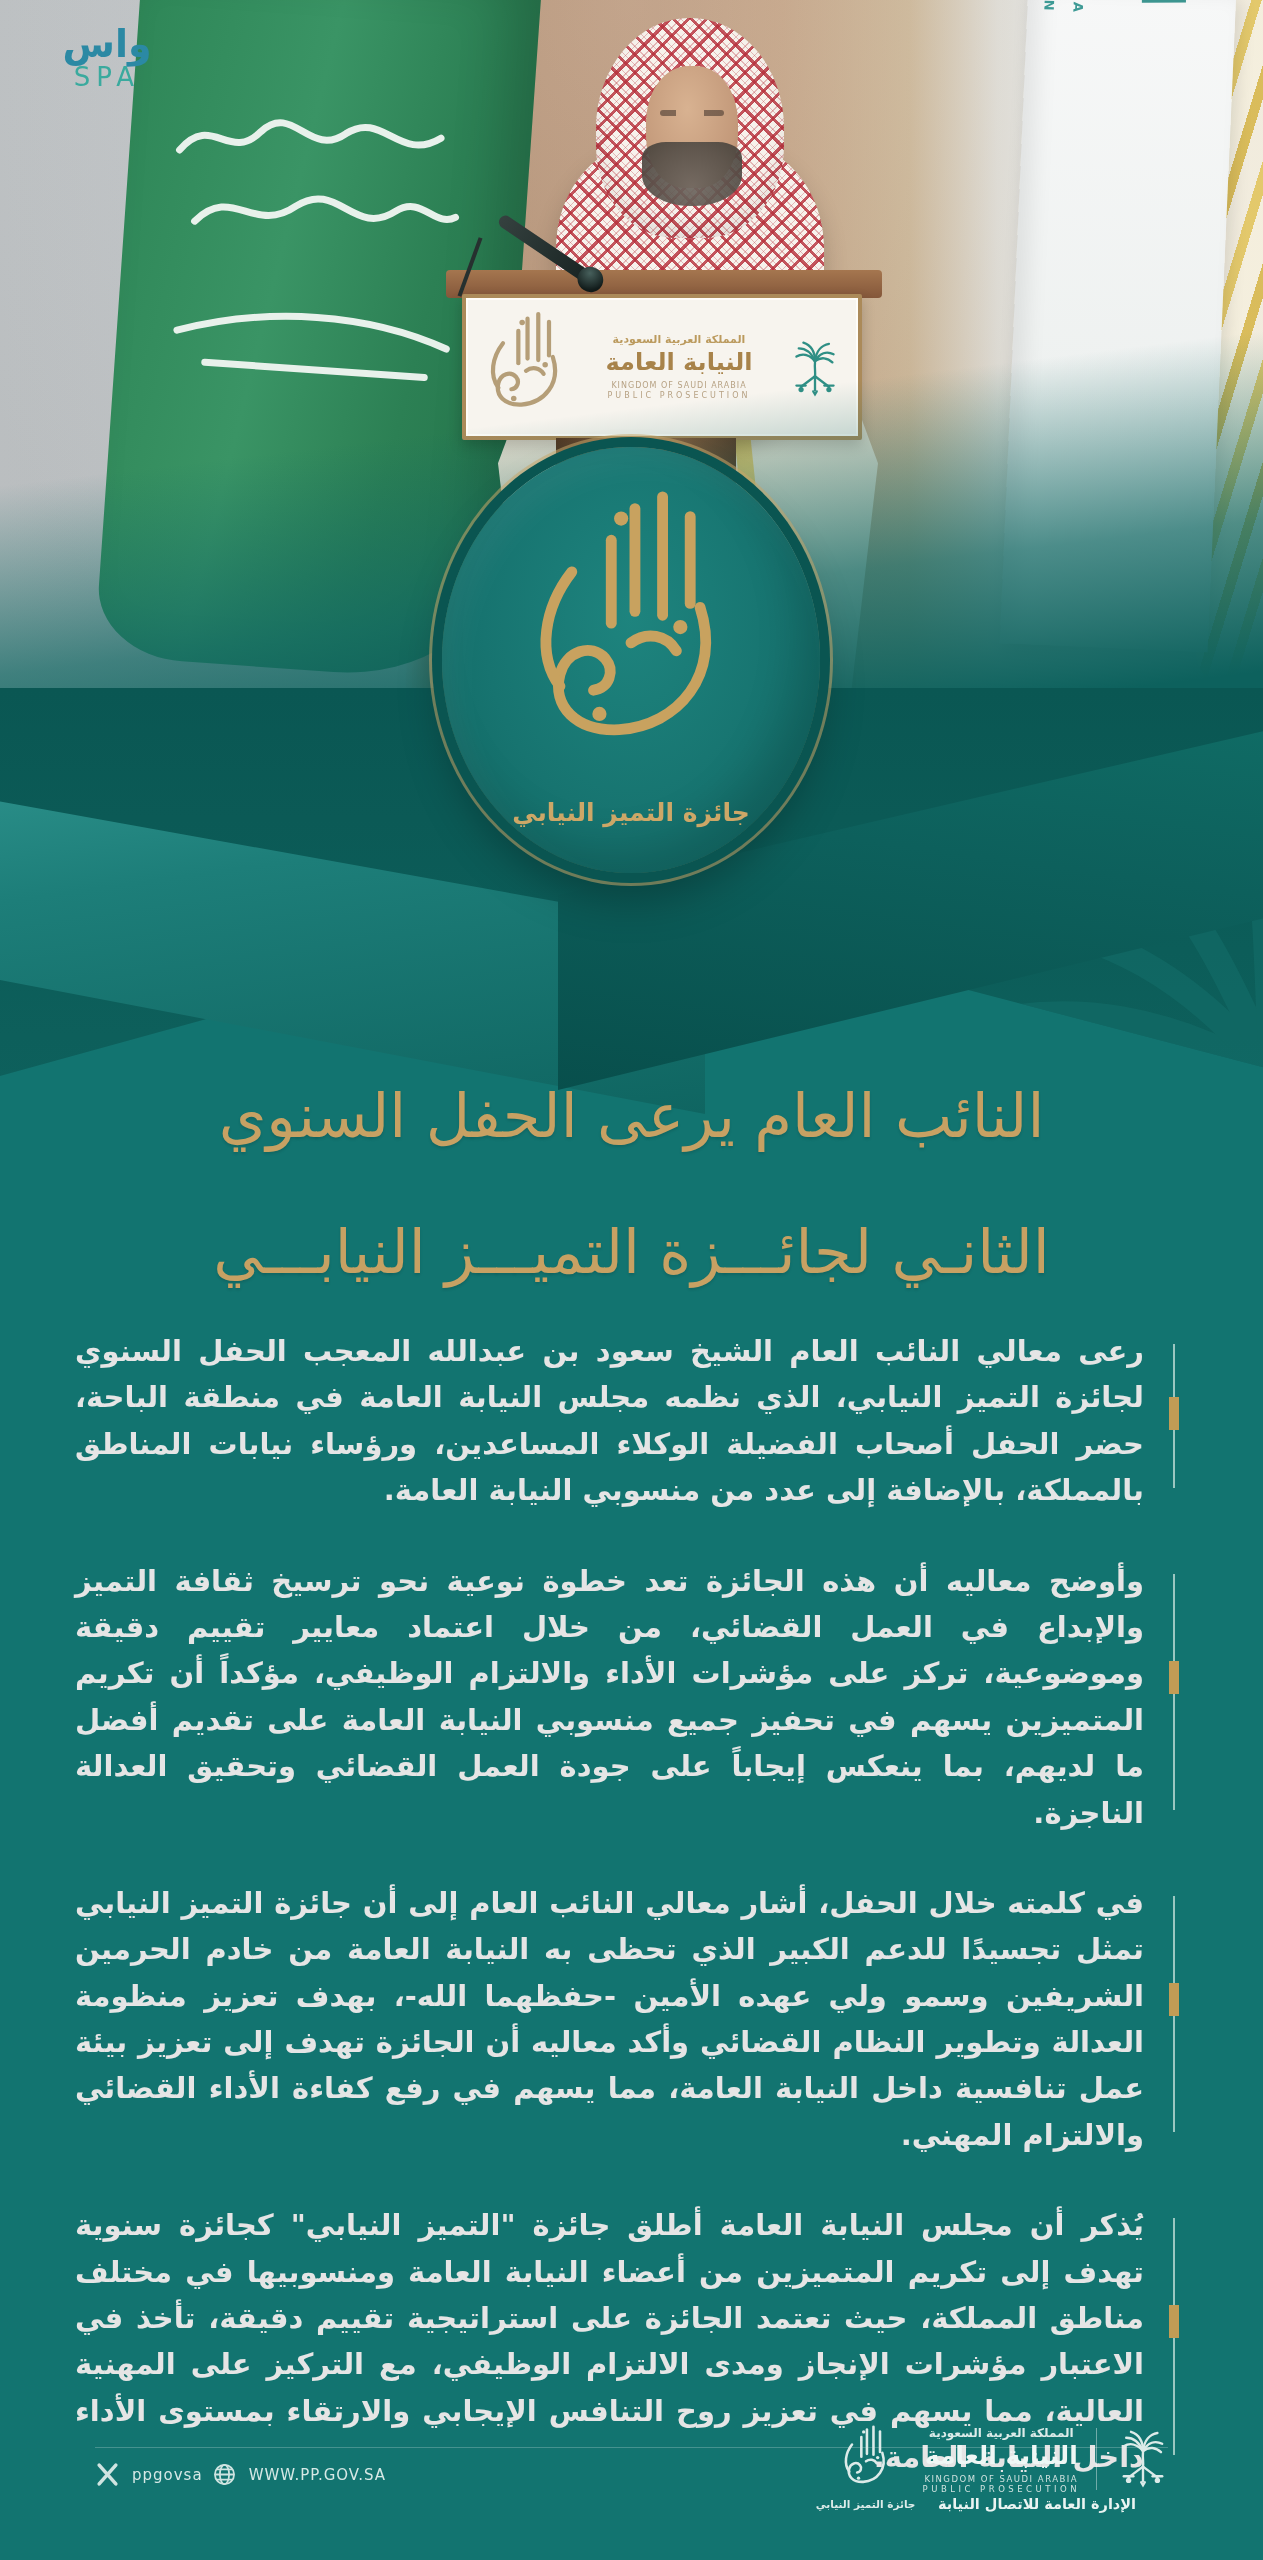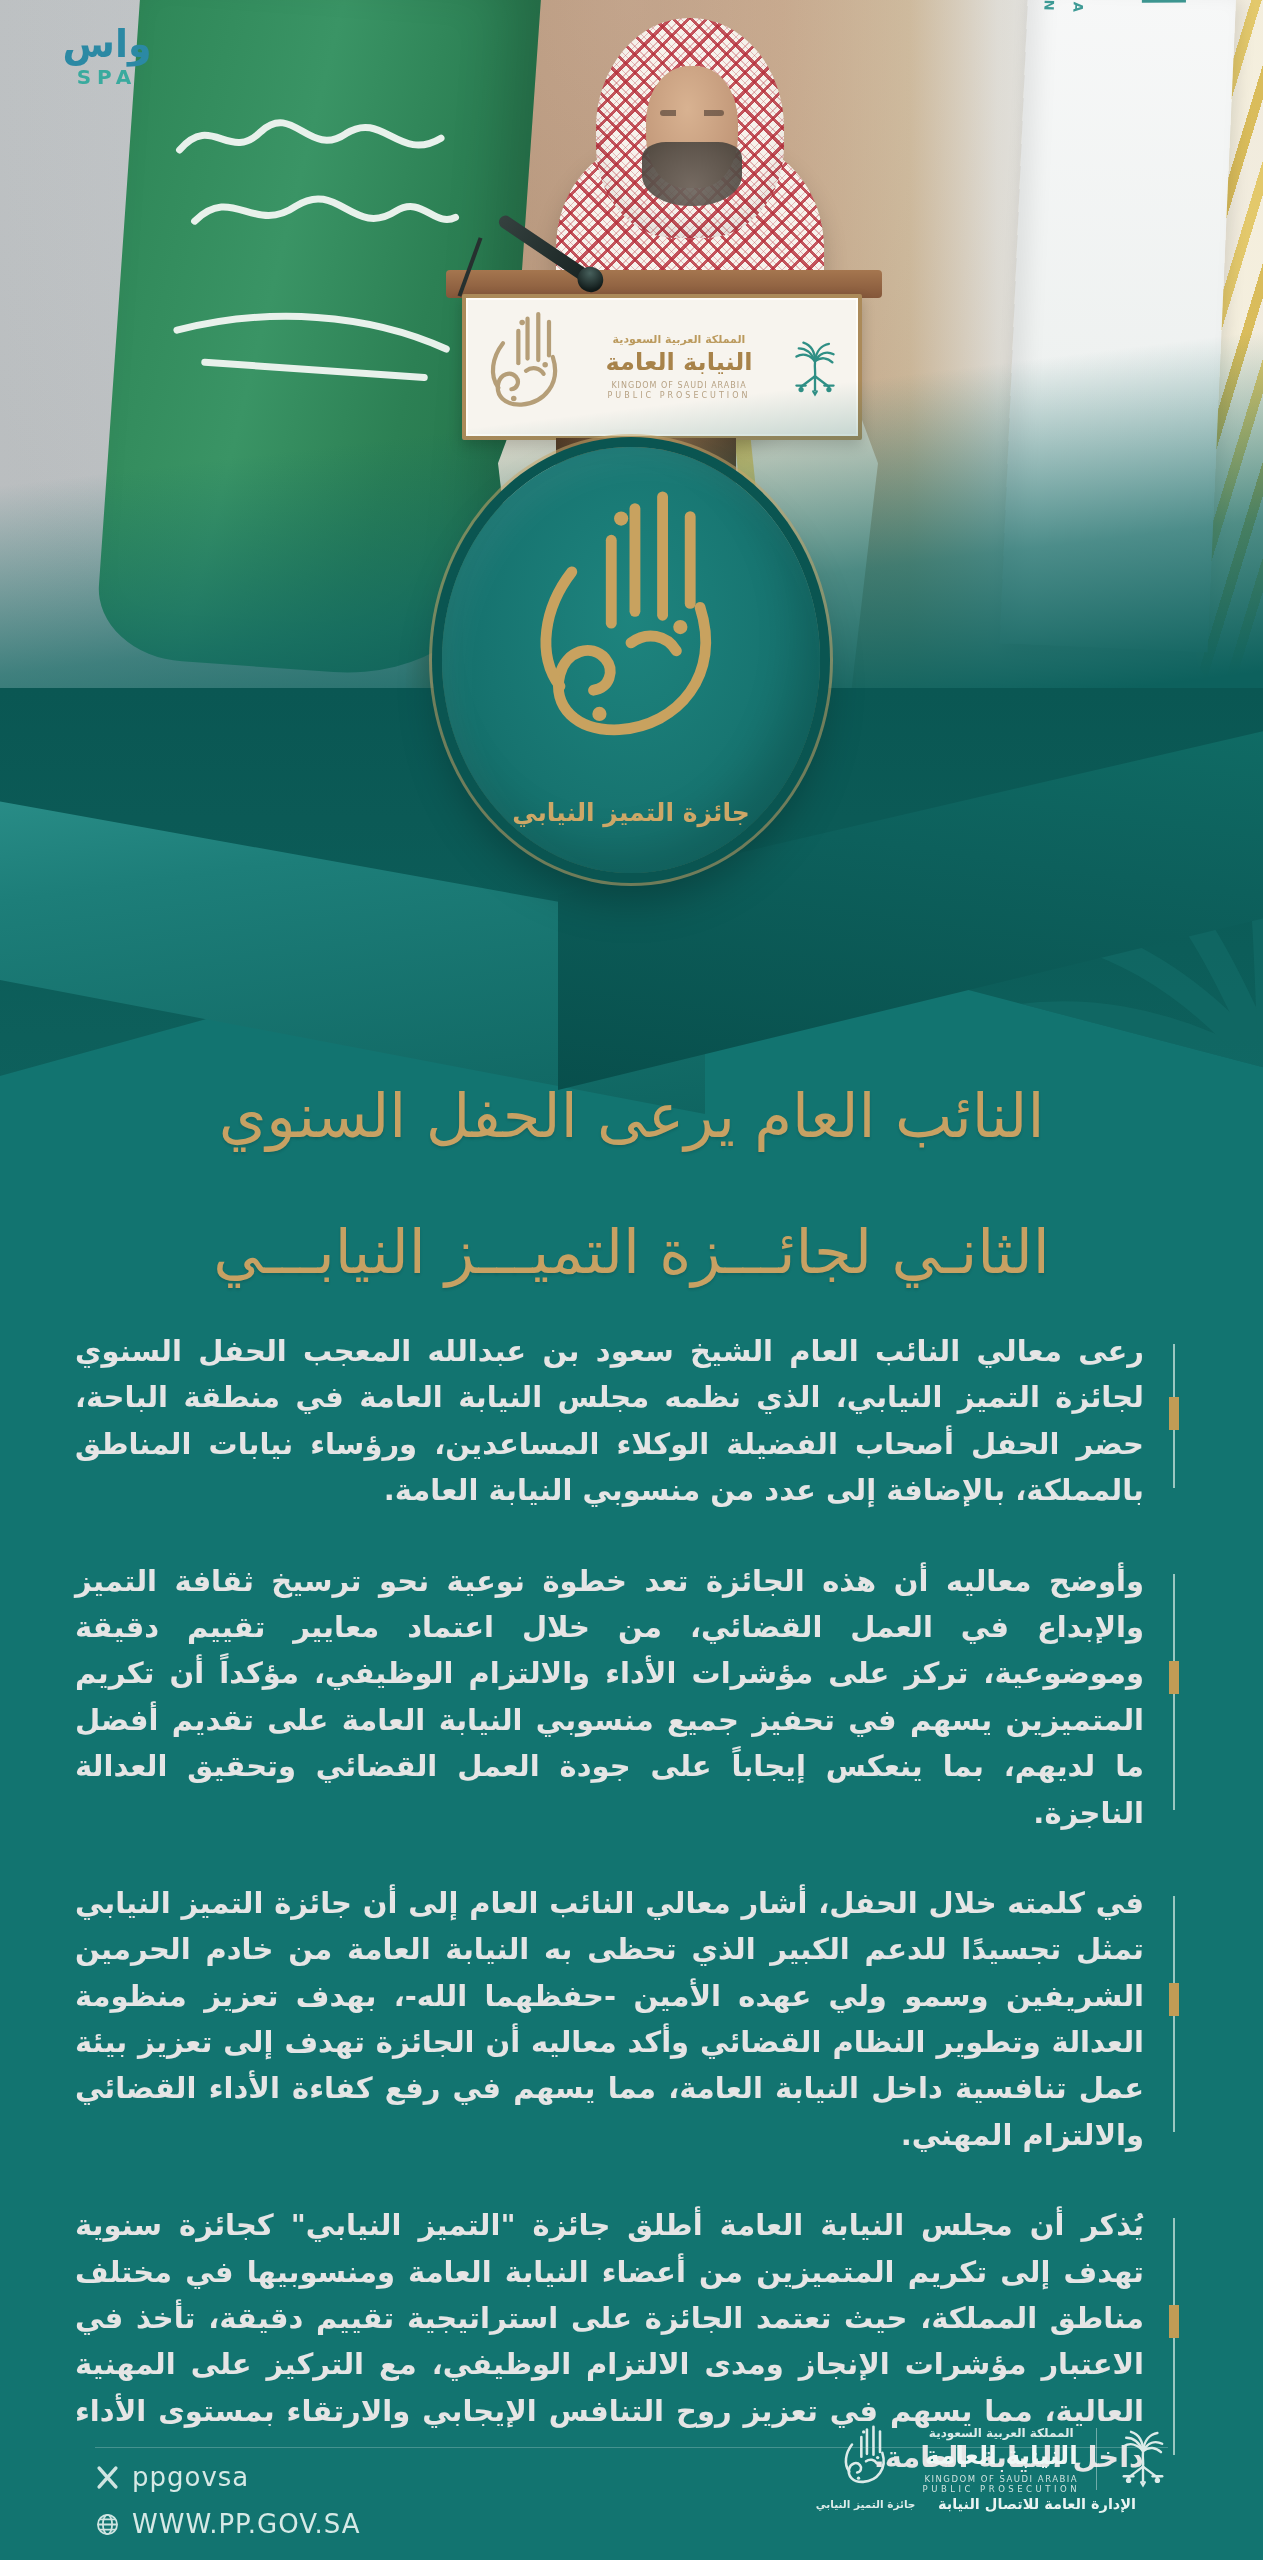--- a/index.html
+++ b/index.html
@@ -25,21 +25,21 @@
     font-size:58px;font-weight:bold;color:#2d8d88;white-space:nowrap;letter-spacing:4px;opacity:.92;}
   .banner-en{position:absolute;top:30px;right:150px;transform:rotate(90deg);transform-origin:100% 0;
     display:flex;flex-direction:column;gap:14px;white-space:nowrap;
     font-size:13px;font-weight:bold;letter-spacing:4px;color:#3d9a95;}
   .flag-green{position:absolute;left:118px;top:-30px;width:400px;height:700px;transform:rotate(4deg);
     background:linear-gradient(100deg,#2e8657 0%,#3a9465 40%,#2c8054 70%,#24734a 100%);
     border-radius:0 0 40% 22%/0 0 18% 10%;box-shadow:inset -30px 0 50px rgba(0,0,0,.15);}
   .flag-green svg{position:absolute;left:10px;top:70px;width:360px;height:420px;color:#f2f7f3;opacity:.95;}
   .spa-logo{position:absolute;left:42px;top:26px;width:130px;height:86px;text-align:center;direction:ltr;}
   .spa-ar{font-size:38px;line-height:36px;font-weight:bold;color:#2b89a4;letter-spacing:3px;}
-  .spa-en{font-size:20px;line-height:30px;font-weight:bold;color:#3aaa9e;letter-spacing:6px;}
+  .spa-en{font-size:26px;line-height:30px;font-weight:normal;color:#3aaa9e;letter-spacing:6px;}
 
   
   .bisht{position:absolute;left:498px;top:228px;width:380px;height:560px;
     background:linear-gradient(180deg,#ddd5c5 0%,#e9e2d3 55%,#efe9dc 100%);
     clip-path:polygon(10% 100%,0 42%,18% 9%,36% 0,64% 0,82% 9%,100% 42%,90% 100%);}
   .bisht::before,.bisht::after{content:'';position:absolute;top:40px;bottom:0;width:16px;
     background:linear-gradient(180deg,#d8b756,#e8cf7f 60%,#d9ba57);}
   .bisht::before{left:118px;transform:rotate(6deg);}
   .bisht::after{right:118px;transform:rotate(-6deg);}
   .ghutra{position:absolute;background-color:#f7f2ec;
@@ -114,22 +114,22 @@
   
   .paras{position:absolute;left:75px;right:75px;top:1328px;display:flex;flex-direction:column;gap:44px;}
   .para{position:relative;margin:0;padding:0 44px 0 0;text-align:justify;
     color:#e5e5e5;font-size:29px;font-weight:bold;line-height:1.6;}
   .para::before{content:'';position:absolute;right:13px;top:16px;bottom:26px;width:2px;
     background:rgba(213,235,228,.7);}
   .para::after{content:'';position:absolute;right:9px;top:37%;width:10px;height:33px;background:#c29c55;}
 
   
   .footer-divider{position:absolute;left:95px;right:95px;top:2447px;height:1px;background:rgba(255,255,255,.22);}
-  .social{position:absolute;left:95px;top:2462px;direction:ltr;display:flex;flex-direction:column;gap:17px;
-    color:#d6e9e6;font-size:26px;letter-spacing:1px;}
+  .social{position:absolute;left:95px;top:2462px;direction:ltr;display:flex;flex-direction:row;gap:9px;
+    color:#d6e9e6;font-size:15px;letter-spacing:1px;}
   .social-row{display:flex;align-items:center;gap:12px;}
   .social-row svg{width:25px;height:25px;color:#cfe4e1;}
   .footer-logos{position:absolute;right:90px;top:2424px;direction:ltr;display:flex;align-items:flex-start;gap:16px;color:#e9f4f2;}
   .f-award{display:flex;flex-direction:column;align-items:center;width:82px;}
   .f-award .cal-svg{width:58px;height:70px;color:#dcebe9;}
   .f-award-caption{font-size:10.5px;font-weight:bold;margin-top:4px;white-space:nowrap;color:#dcebe9;}
   .f-org{text-align:center;line-height:1.22;padding-top:2px;}
   .f-org-small{font-size:12px;font-weight:bold;color:#dcebe9;}
   .f-org-big{font-size:25px;font-weight:bold;color:#eef7f5;}
   .f-org-en1{font-size:8.5px;letter-spacing:1.5px;color:#cfe2df;margin-top:3px;}

